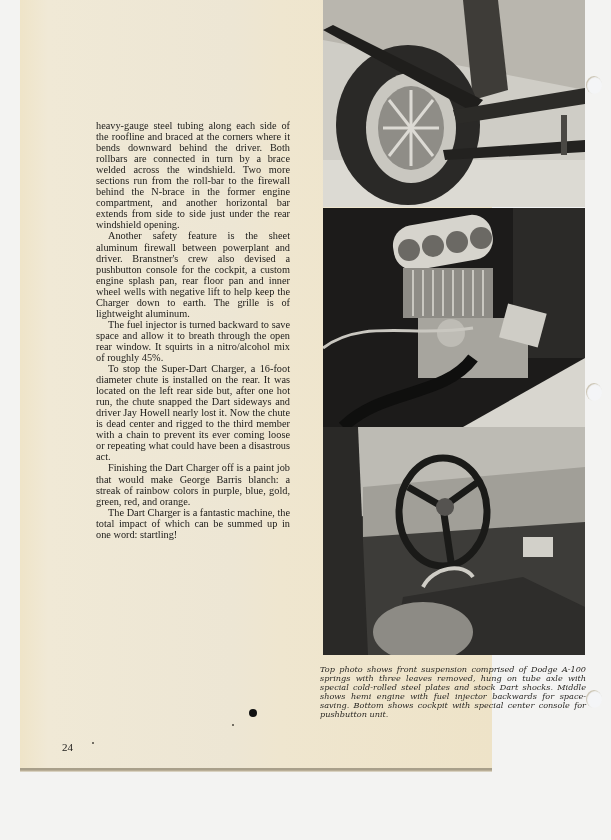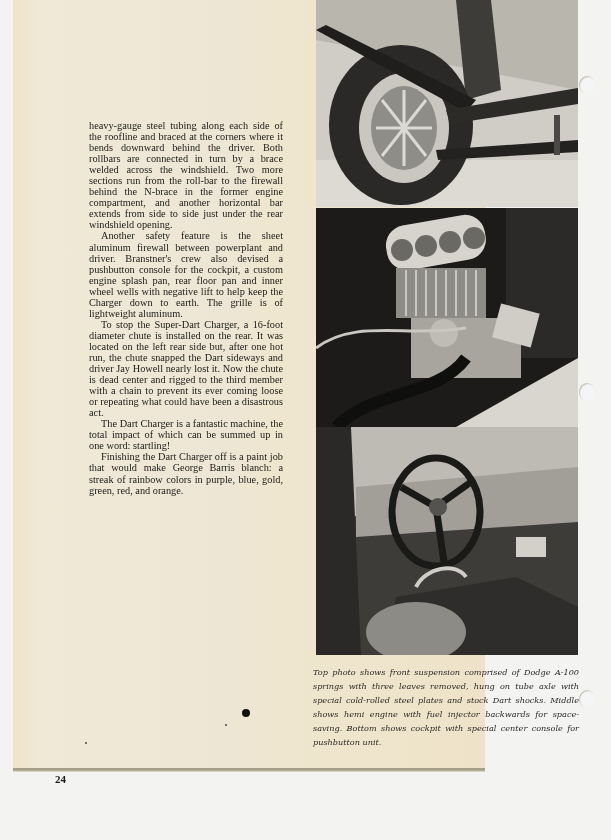--- a/index.html
+++ b/index.html
@@ -2,21 +2,21 @@
 <html><head>
 <meta charset="utf-8">
 <style>
   html, body { margin: 0; padding: 0; }
   body {
     width: 611px; height: 840px; position: relative; overflow: hidden;
     background: #f3f3f2;
     font-family: "Liberation Serif", "DejaVu Serif", serif;
   }
   .page {
-    position: absolute; left: 13px; top: 0; width: 472px; height: 770px;
+    position: absolute; left: 20px; top: 0; width: 472px; height: 770px;
     background: linear-gradient(90deg, #efe4c8 0%, #f0e9d6 6%, #ede6d4 45%, #efe6cf 55%, #eee3c8 100%);
     box-shadow: 0 1px 0 #b9ae97, 0 2px 0 #d8d1c0;
   }
   .page::after {
     content: ""; position: absolute; left: 0; right: 0; bottom: 0; height: 2px; background: #a89f8a;
   }
   .body-col {
     position: absolute; left: 76px; top: 120px; width: 194px;
     font-size: 10.3px; line-height: 11.05px; color: #1b1a18;
     text-align: justify; hyphens: none;
@@ -30,43 +30,44 @@
     position: absolute; left: 303px; width: 262px; overflow: hidden;
     background: #3a3a38;
   }
   .photo svg { display: block; width: 100%; height: 100%; }
   .photo-top { top: 0; height: 207px; }
   .photo-mid { top: 208px; height: 219px; }
   .photo-bot { top: 427px; height: 228px; }
   .caption {
     position: absolute; left: 300px; top: 665px; width: 266px;
     font-family: "DejaVu Serif", serif; font-style: italic;
-    font-size: 8.15px; line-height: 14px; color: #2a2824;
+    font-size: 8.15px; line-height: 9px; color: #2a2824;
     text-align: justify;
   }
   .page-number {
-    position: absolute; left: 42px; top: 741px; font-size: 11px; font-weight: bold; color: #1b1a18; margin-top: 32px;
+    position: absolute; left: 42px; top: 741px; font-size: 11px; font-weight: normal; color: #1b1a18;
   }
   .punch-hole {
     position: absolute; width: 16px; height: 18px; border-radius: 50%;
     background: #f4f5f7; box-shadow: inset 1px 1px 1px #c9c2b0;
   }
   .speck { position: absolute; width: 2px; height: 2px; background: #4a463e; border-radius: 50%; }
 </style>
 </head>
 <body>
 
 <div class="page">
 
   <div class="body-col">
     <p>heavy-gauge steel tubing along each side of the roofline and braced at the corners where it bends downward behind the driver. Both rollbars are connected in turn by a brace welded across the windshield. Two more sections run from the roll-bar to the firewall behind the N-brace in the former engine compartment, and another horizontal bar extends from side to side just under the rear windshield opening.</p>
     <p>Another safety feature is the sheet aluminum firewall between powerplant and driver. Branstner's crew also devised a pushbutton console for the cockpit, a custom engine splash pan, rear floor pan and inner wheel wells with negative lift to help keep the Charger down to earth. The grille is of lightweight aluminum.</p>
+    <p>The fuel injector is turned backward to save space and allow it to breath through the open rear window. It squirts in a nitro/alcohol mix of roughly 45%.</p>
     <p>To stop the Super-Dart Charger, a 16-foot diameter chute is installed on the rear. It was located on the left rear side but, after one hot run, the chute snapped the Dart sideways and driver Jay Howell nearly lost it. Now the chute is dead center and rigged to the third member with a chain to prevent its ever coming loose or repeating what could have been a disastrous act.</p>
+    <p>Finishing the Dart Charger off is a paint job that would make George Barris blanch: a streak of rainbow colors in purple, blue, gold, green, red, and orange.</p>
     <p>The Dart Charger is a fantastic machine, the total impact of which can be summed up in one word: startling!</p>
-    <p>Finishing the Dart Charger off is a paint job that would make George Barris blanch: a streak of rainbow colors in purple, blue, gold, green, red, and orange.</p>
   </div>
   <div class="end-bullet"></div>
 
   <div class="photo photo-top">
     <svg viewBox="0 0 262 207" preserveAspectRatio="none">
       <rect width="262" height="207" fill="#cfcdc6"></rect>
       <polygon points="0,0 262,0 262,90 160,70 0,40" fill="#b9b6ae"></polygon>
       <polygon points="140,0 175,0 185,90 150,100" fill="#3e3c38"></polygon>
       <rect x="0" y="160" width="262" height="47" fill="#dcdad3"></rect>
       <ellipse cx="85" cy="125" rx="72" ry="80" fill="#2a2927"></ellipse>

